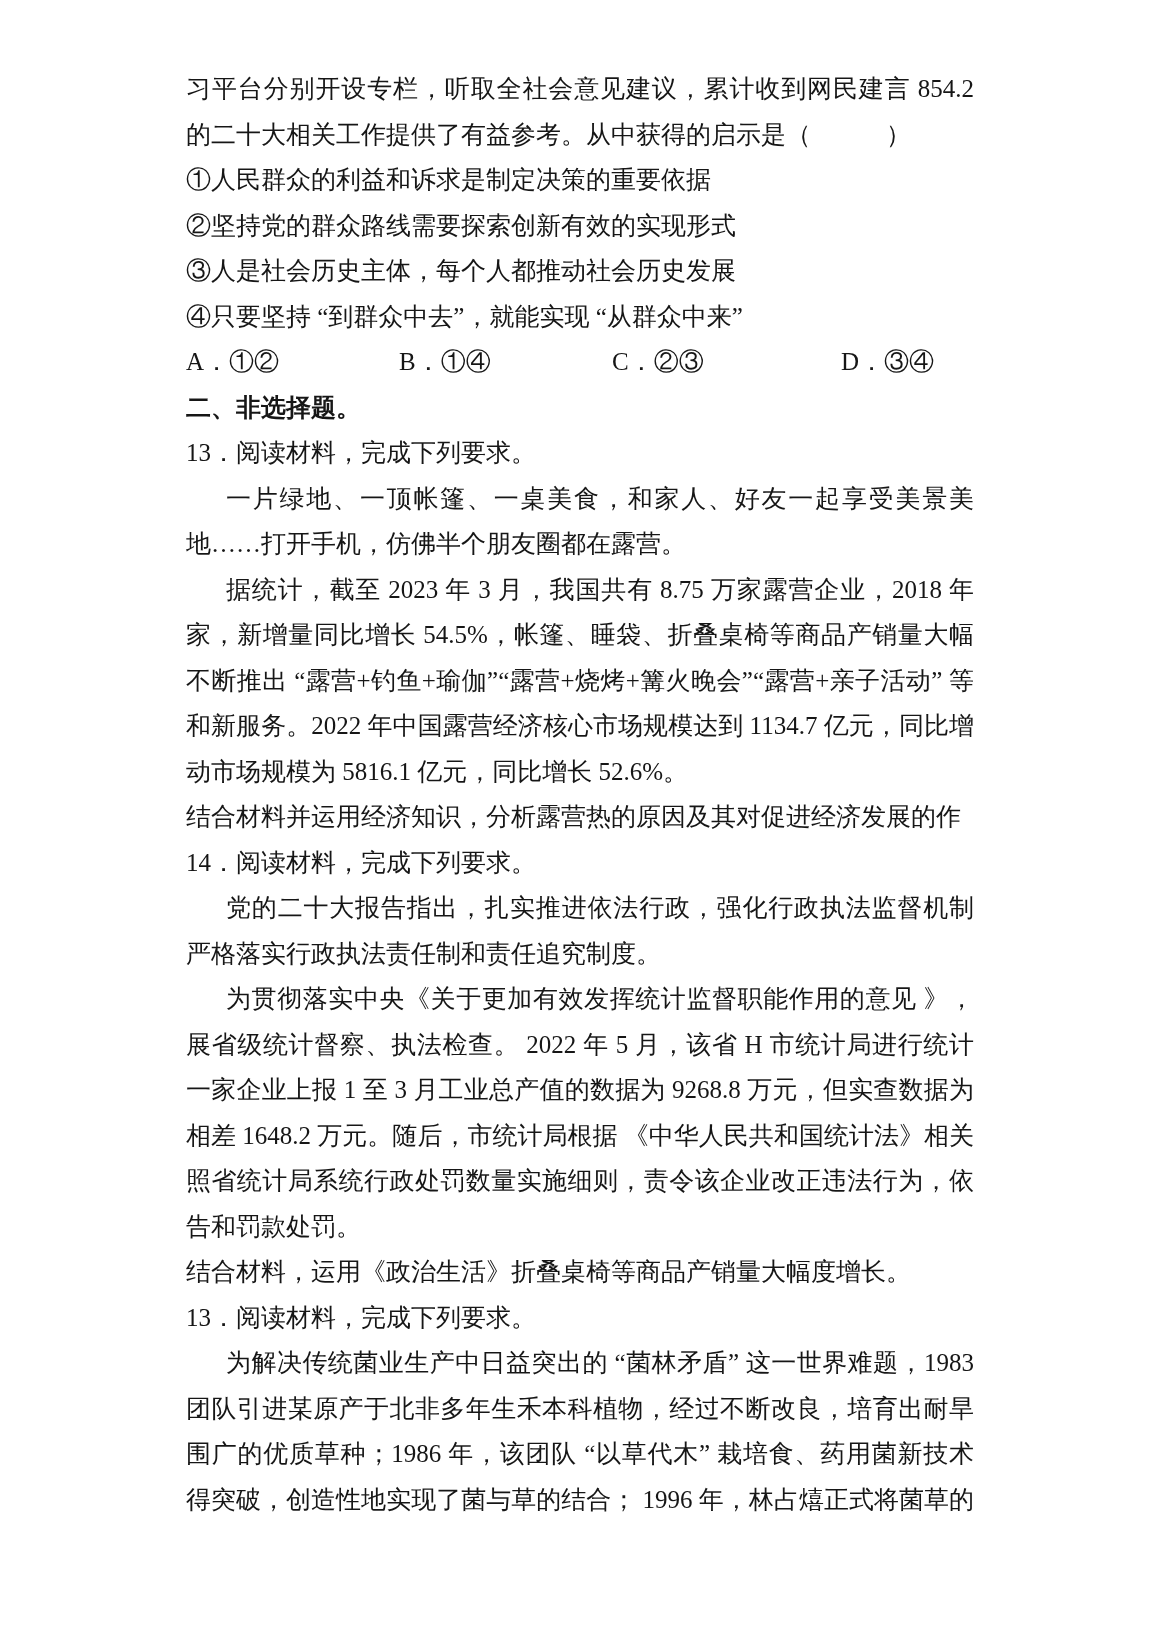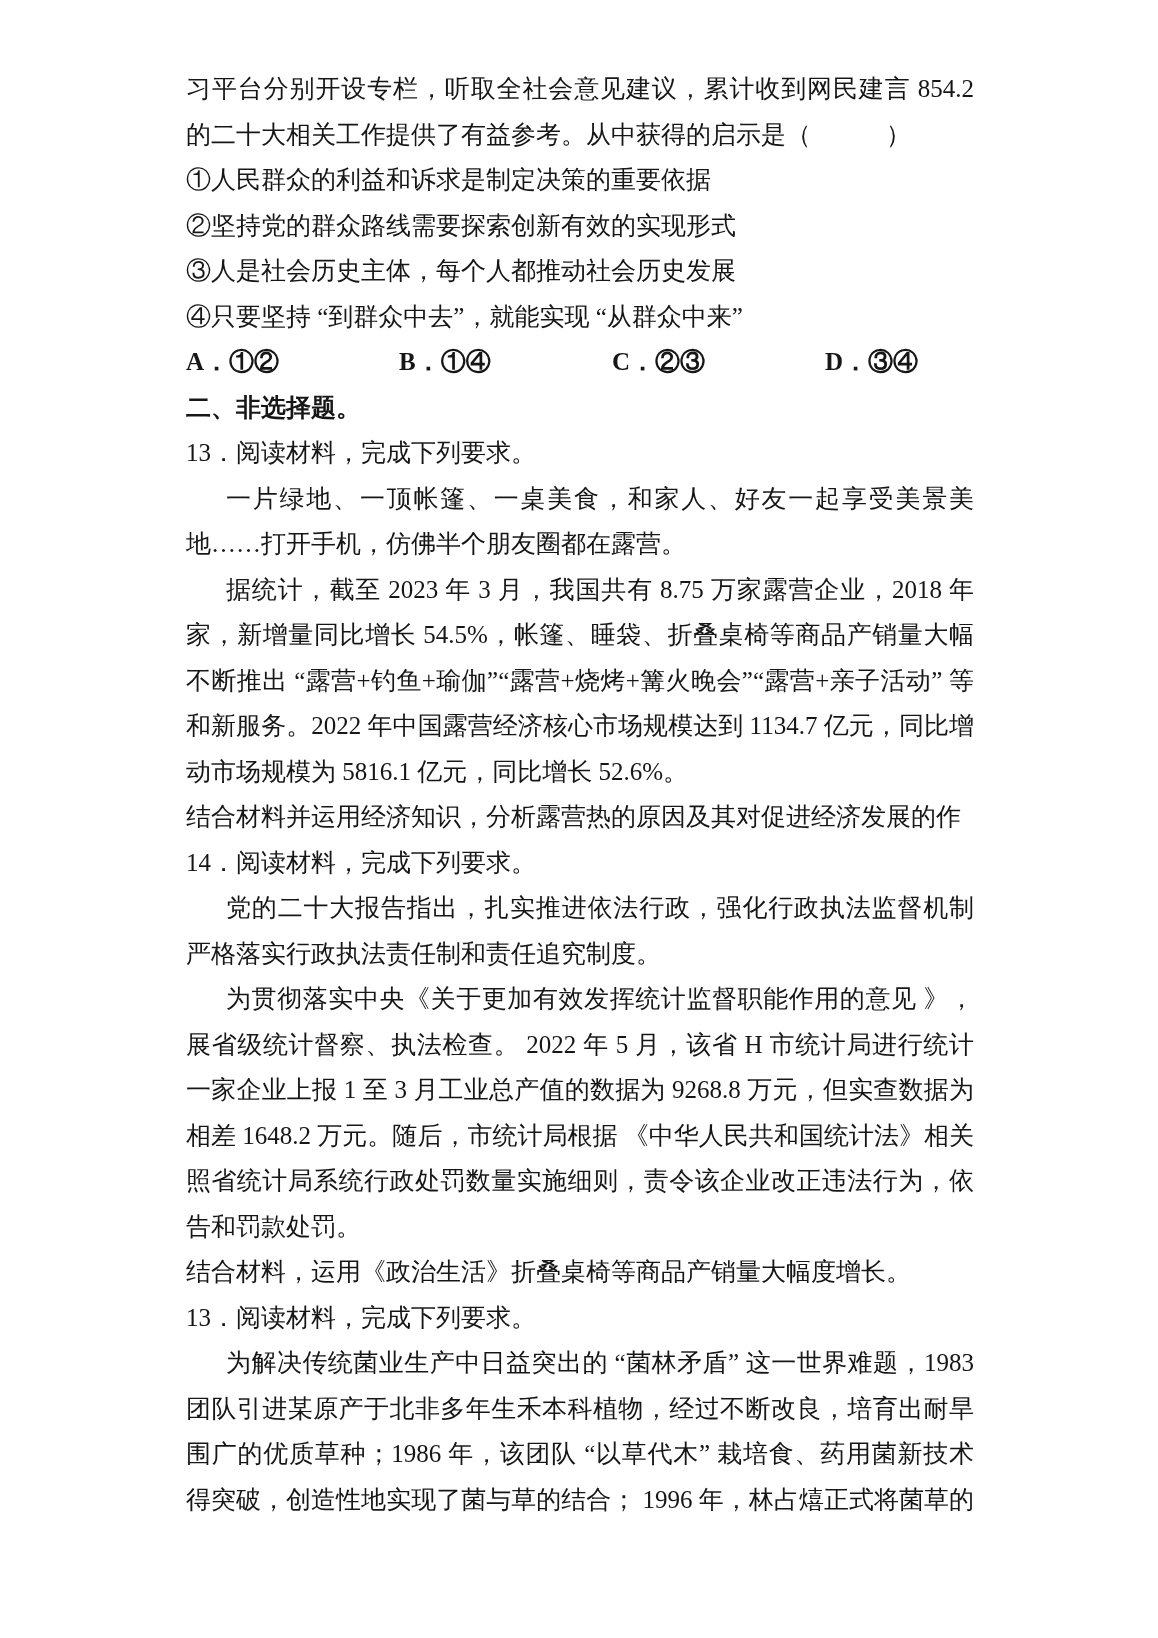--- a/index.html
+++ b/index.html
@@ -36,24 +36,24 @@
   .bold {
     font-weight: bold;
   }
   .choices {
     display: block;
   }
   .choice {
     display: inline-block;
     width: 213px;
     vertical-align: top;
-    font-weight: bold;
   }
   .choice:last-child {
     width: auto;
+    margin-left: 16px;
   }
 </style>
 </head>
 <body>
 
 <div class="page">
 
   <div class="ln j">习平台分别开设专栏，听取全社会意见建议，累计收到网民建言 854.2 万余条，为党</div>
   <div class="ln">的二十大相关工作提供了有益参考。从中获得的启示是（　　　）</div>
 

